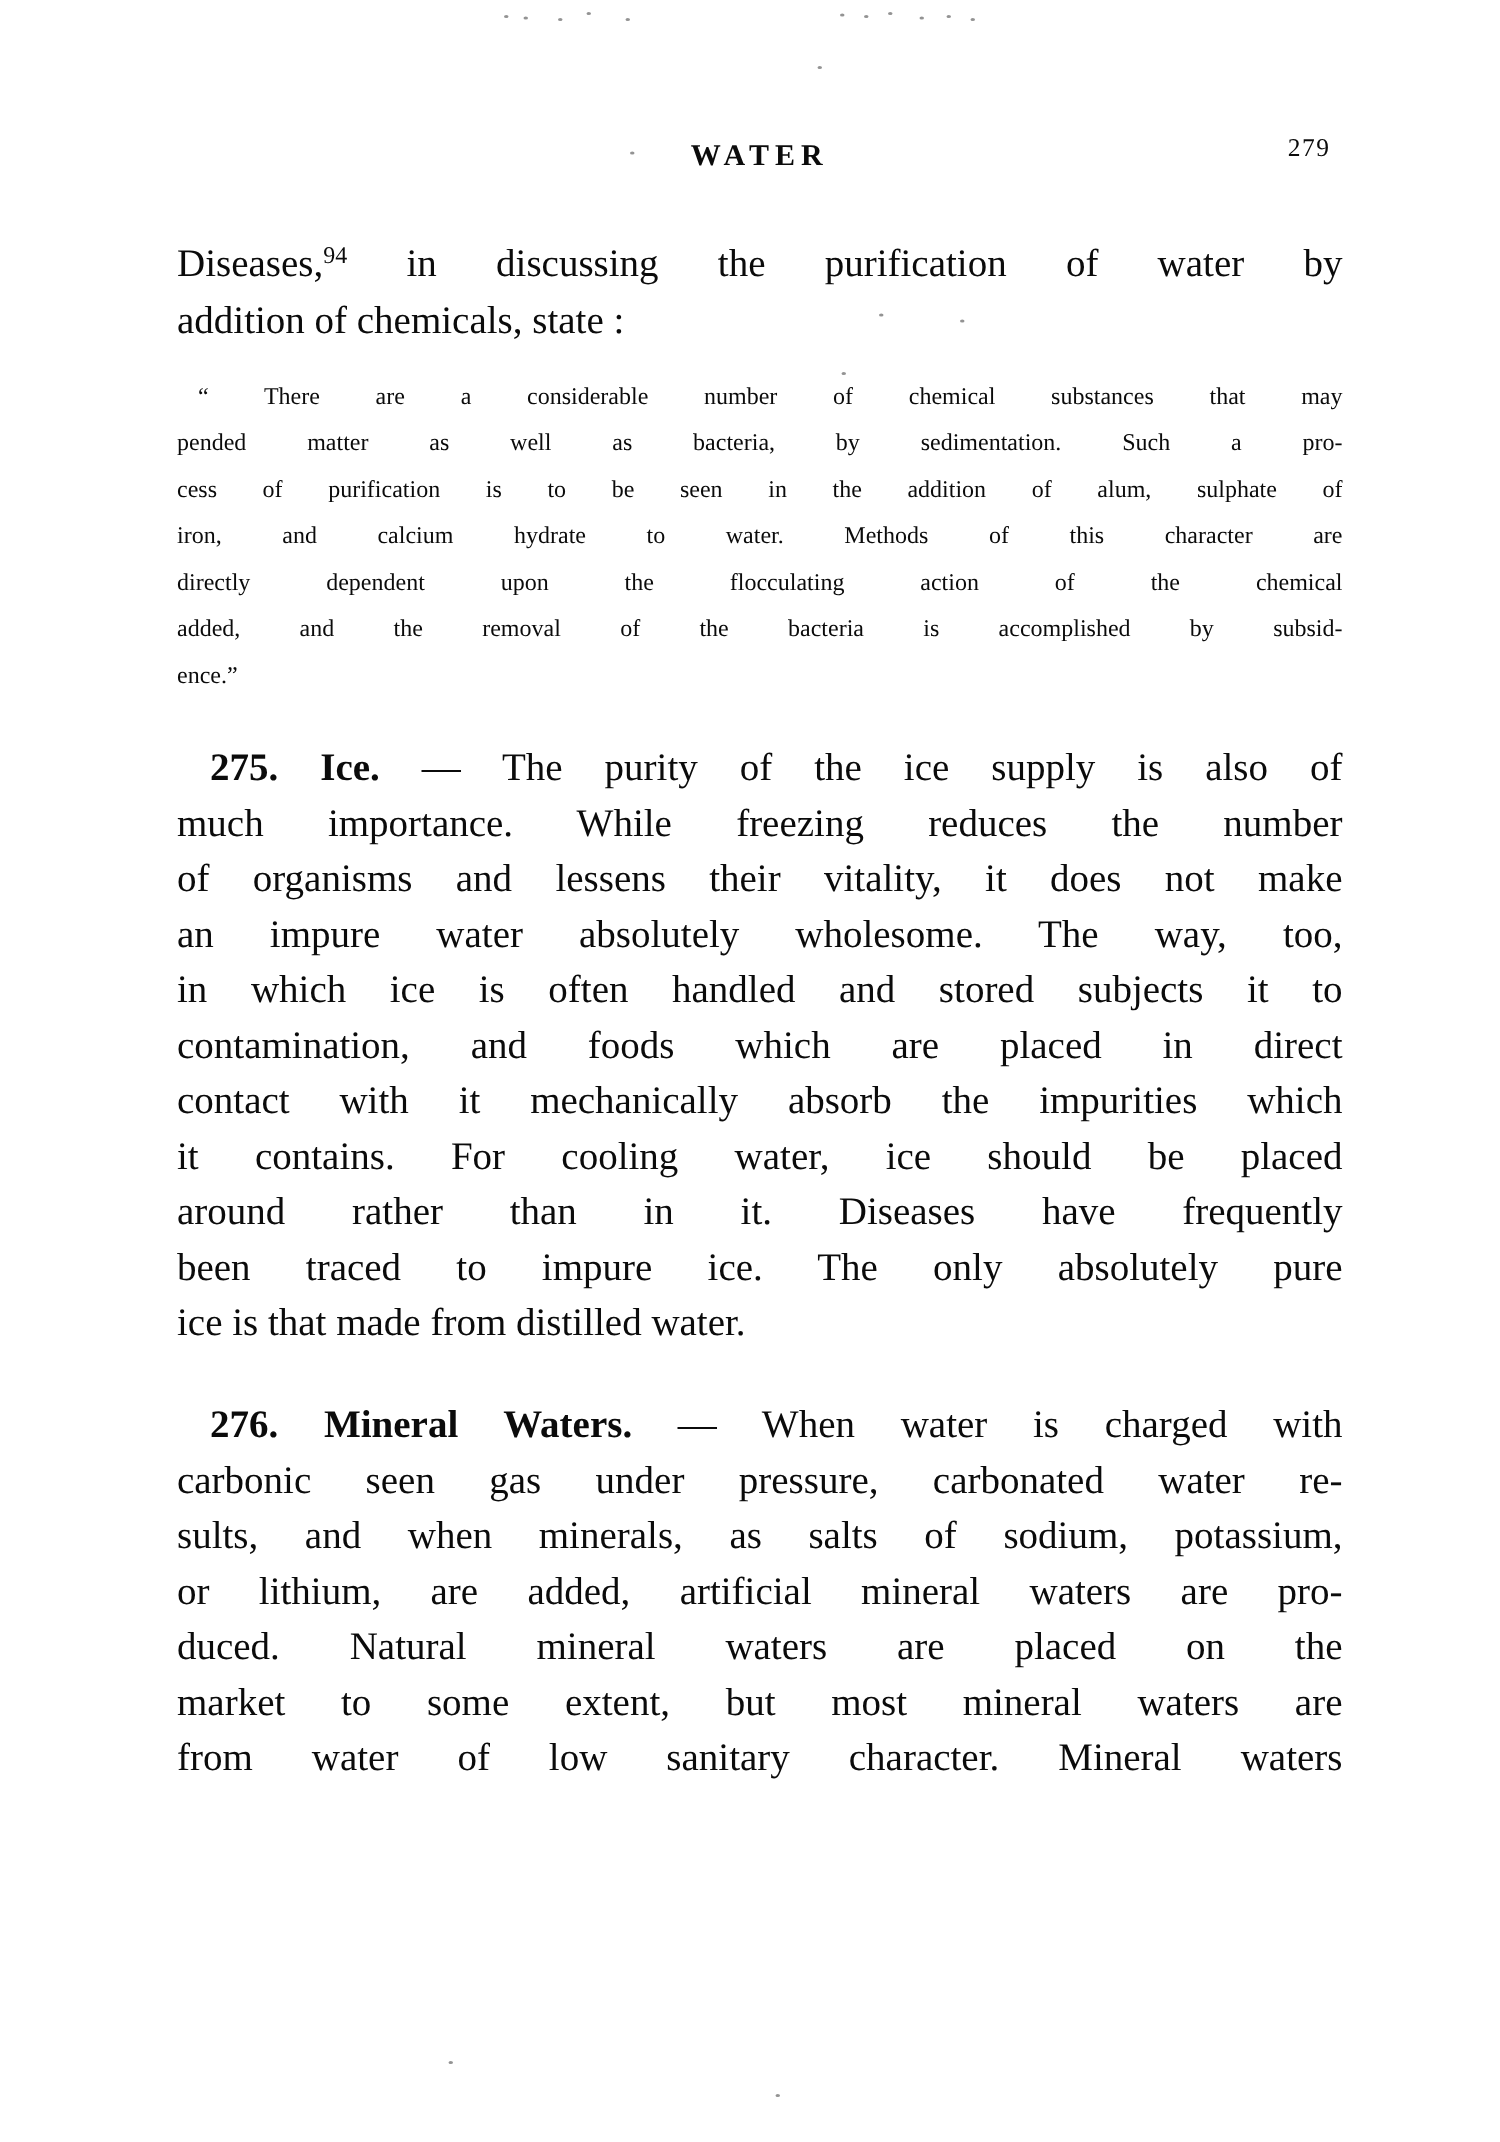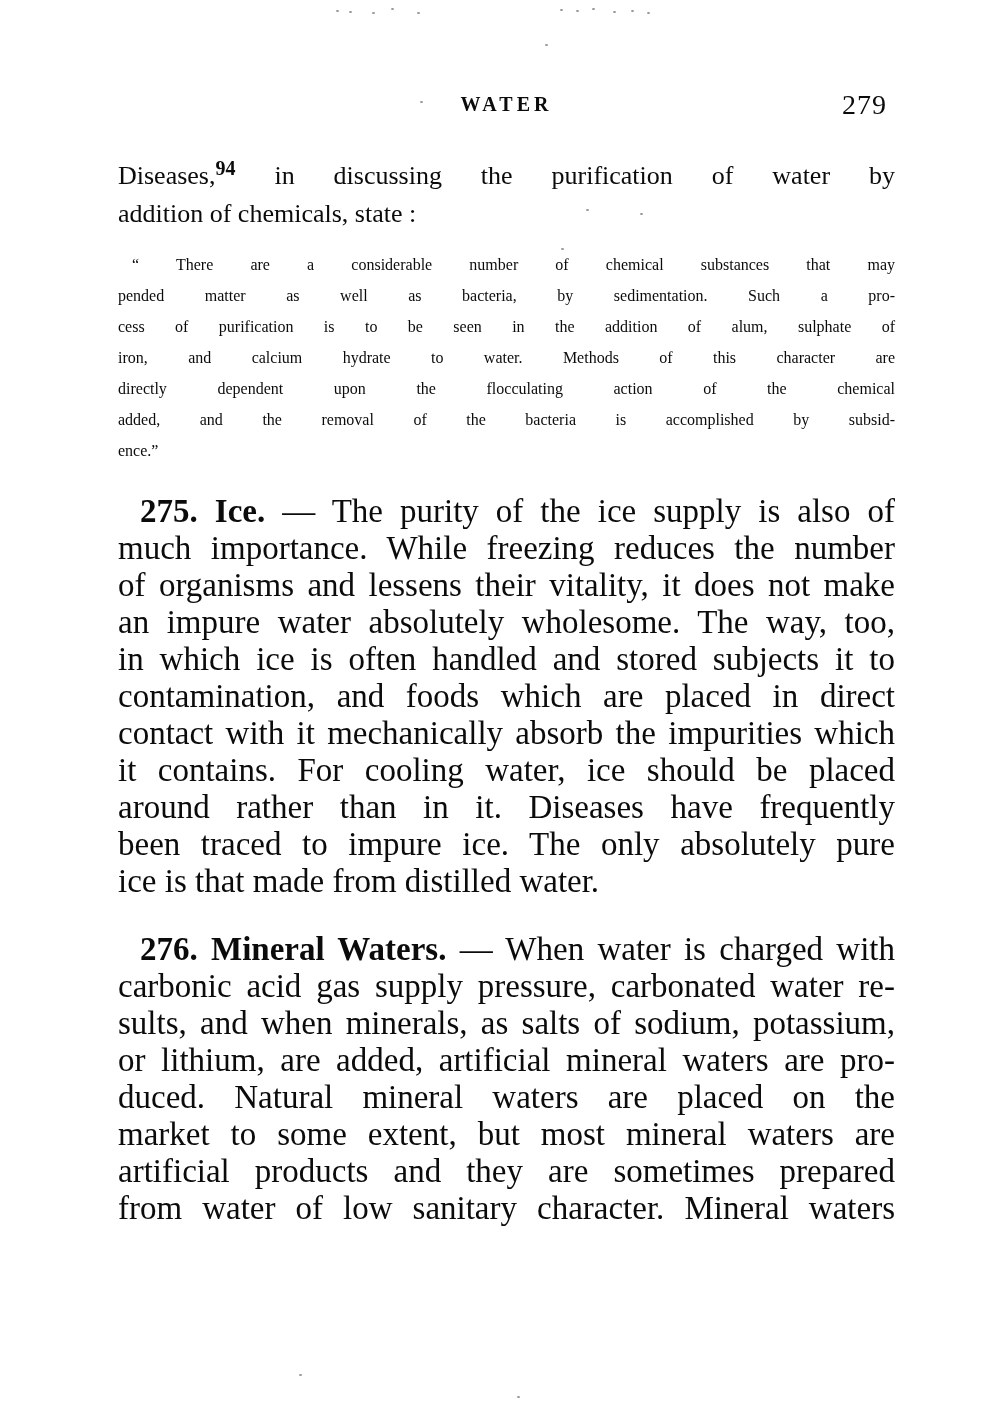--- a/index.html
+++ b/index.html
@@ -23,47 +23,47 @@
   }
   .head-title {
     font-size: 20px;
     font-weight: 600;
     letter-spacing: 4px;
   }
   .page-num {
     position: absolute;
     right: 8px;
     top: -4px;
-    font-size: 28px;
+    font-size: 17px;
     letter-spacing: 1px;
   }
   
   .para { margin: 0; }
   .line {
     white-space: normal;
     text-align: left;
   }
   .j {
     text-align: justify;
     text-align-last: justify;
     text-justify: inter-word;
   }
   .intro { margin-top: 37px; font-size: 26px; }
   .intro .line { line-height: 38px; height: 38px; }
   .fn {
-    font-weight: 700;
-    font-size: 20px;
+    font-weight: 400;
+    font-size: 16px;
     line-height: 0;
     vertical-align: 9px;
     letter-spacing: 0;
   }
   .quote { margin-top: 16px; font-size: 16px; }
   .quote .line { line-height: 31px; height: 31px; }
   .quote [data-bind-list] .line:first-child { text-indent: 14px; }
-  .body-sec { font-size: 33px; }
+  .body-sec { font-size: 26px; }
   .body-sec .line { line-height: 37px; height: 37px; }
   .sec-275 { margin-top: 27px; }
   .sec-276 { margin-top: 31px; }
   .indent { text-indent: 22px; }
   .lead { font-weight: 700; }
   
   .speckles i {
     position: absolute;
     width: 3px; height: 2px;
     background: #3a3a3a;
@@ -131,23 +131,22 @@
         <div class="line j">it contains. For cooling water, ice should be placed</div>
         <div class="line j">around rather than in it. Diseases have frequently</div>
         <div class="line j">been traced to impure ice. The only absolutely pure</div>
       </div>
     <div class="line" data-bind="sections.0.last_line">ice is that made from distilled water.</div>
   </section>
 
   <section class="para body-sec sec-276">
     <div class="line j indent"><b class="lead" data-bind="sections.1.number_title">276. Mineral Waters.</b><span data-bind="sections.1.first_line_rest"> — When water is charged with</span></div>
     <div data-bind-list="sections.1.lines">
-        <div class="line j">carbonic acid gas supply pressure, carbonated water re-</div>
+        <div class="line j">carbonic seen gas under pressure, carbonated water re-</div>
         <div class="line j">sults, and when minerals, as salts of sodium, potassium,</div>
         <div class="line j">or lithium, are added, artificial mineral waters are pro-</div>
         <div class="line j">duced. Natural mineral waters are placed on the</div>
         <div class="line j">market to some extent, but most mineral waters are</div>
-        <div class="line j">artificial products and they are sometimes prepared</div>
         <div class="line j">from water of low sanitary character. Mineral waters</div>
       </div>
   </section>
 
 </div>
 
 </body></html>

